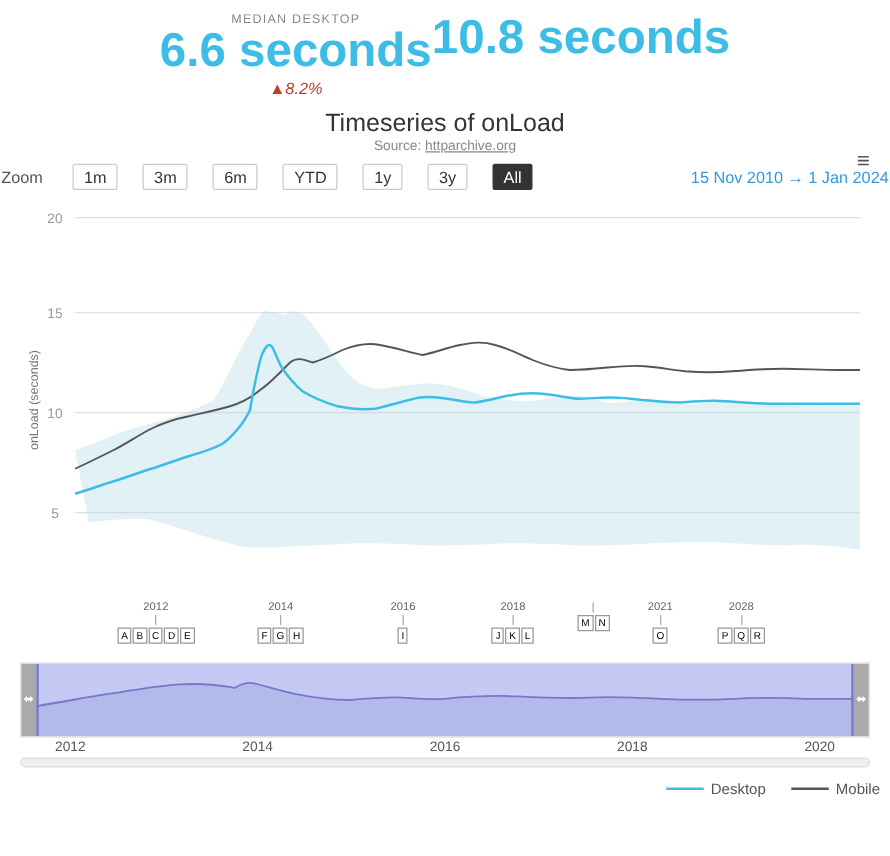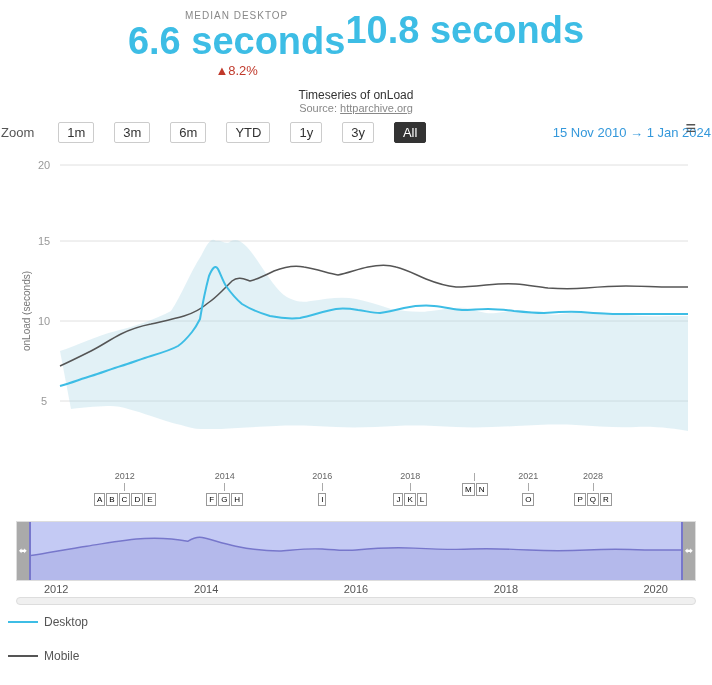--- a/index.html
+++ b/index.html
@@ -33,29 +33,30 @@
     .metric-value {
       font-size: 38px;
       font-weight: bold;
       color: #3dbde5;
       line-height: 1.1;
     }
 
     .metric-change {
       font-size: 13px;
       color: #c0392b;
+      font-style: italic;
     }
 
     .chart-header {
       text-align: center;
       margin-top: 5px;
     }
 
     .chart-title {
-      font-size: 12px;
+      font-size: 20px;
       color: #333;
     }
 
     .chart-source {
       font-size: 11px;
       color: #888;
     }
 
     .menu-icon {
       position: absolute;
@@ -163,21 +164,20 @@
       margin: 0 16px;
     }
 
     .legend {
       display: flex;
       justify-content: flex-end;
       gap: 20px;
       padding: 8px;
       font-size: 12px;
       color: #555;
-      flex-direction: column;
     }
 
     .legend-item {
       display: flex;
       align-items: center;
       gap: 6px;
     }
 
     .legend-line-desktop {
       width: 30px;

